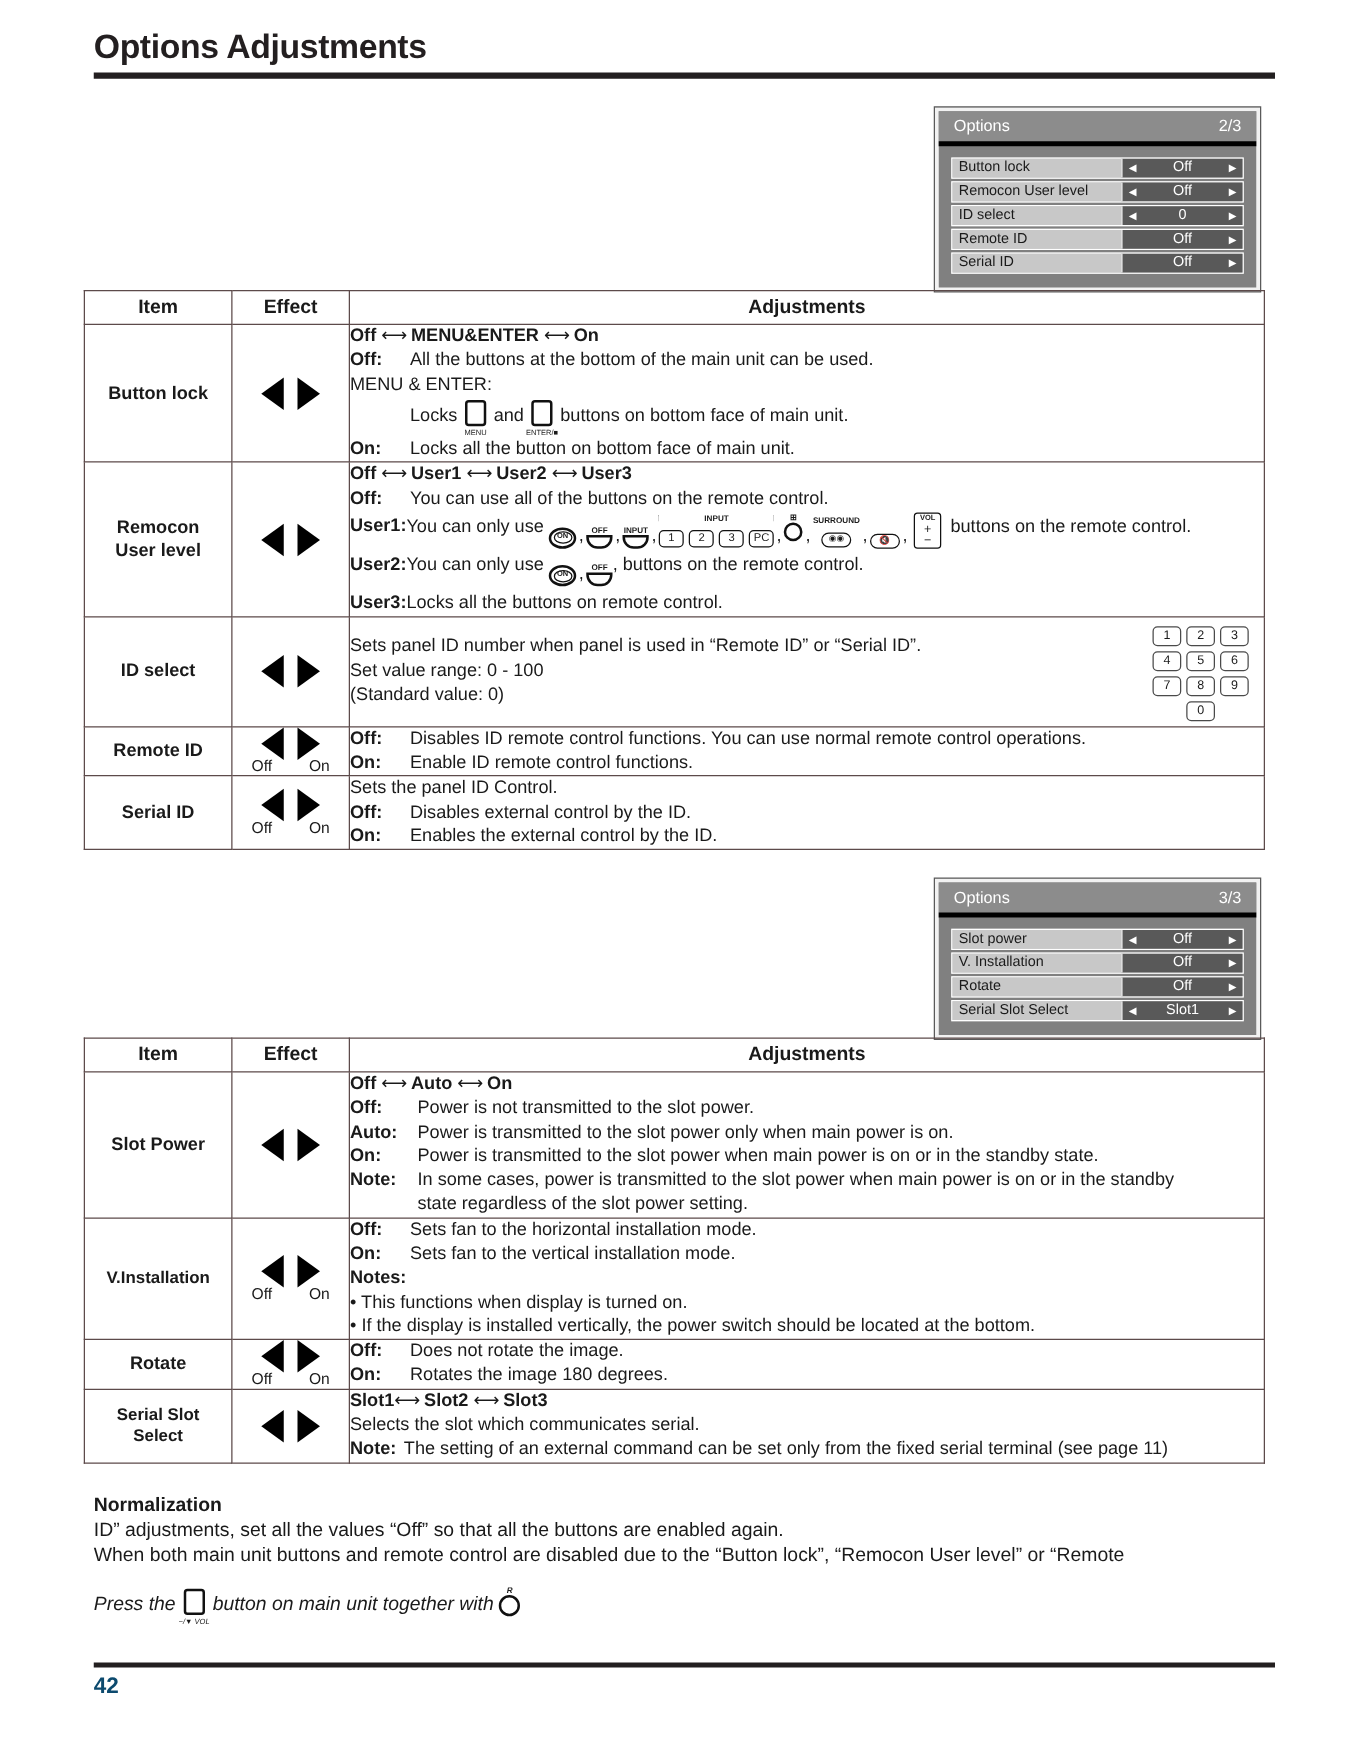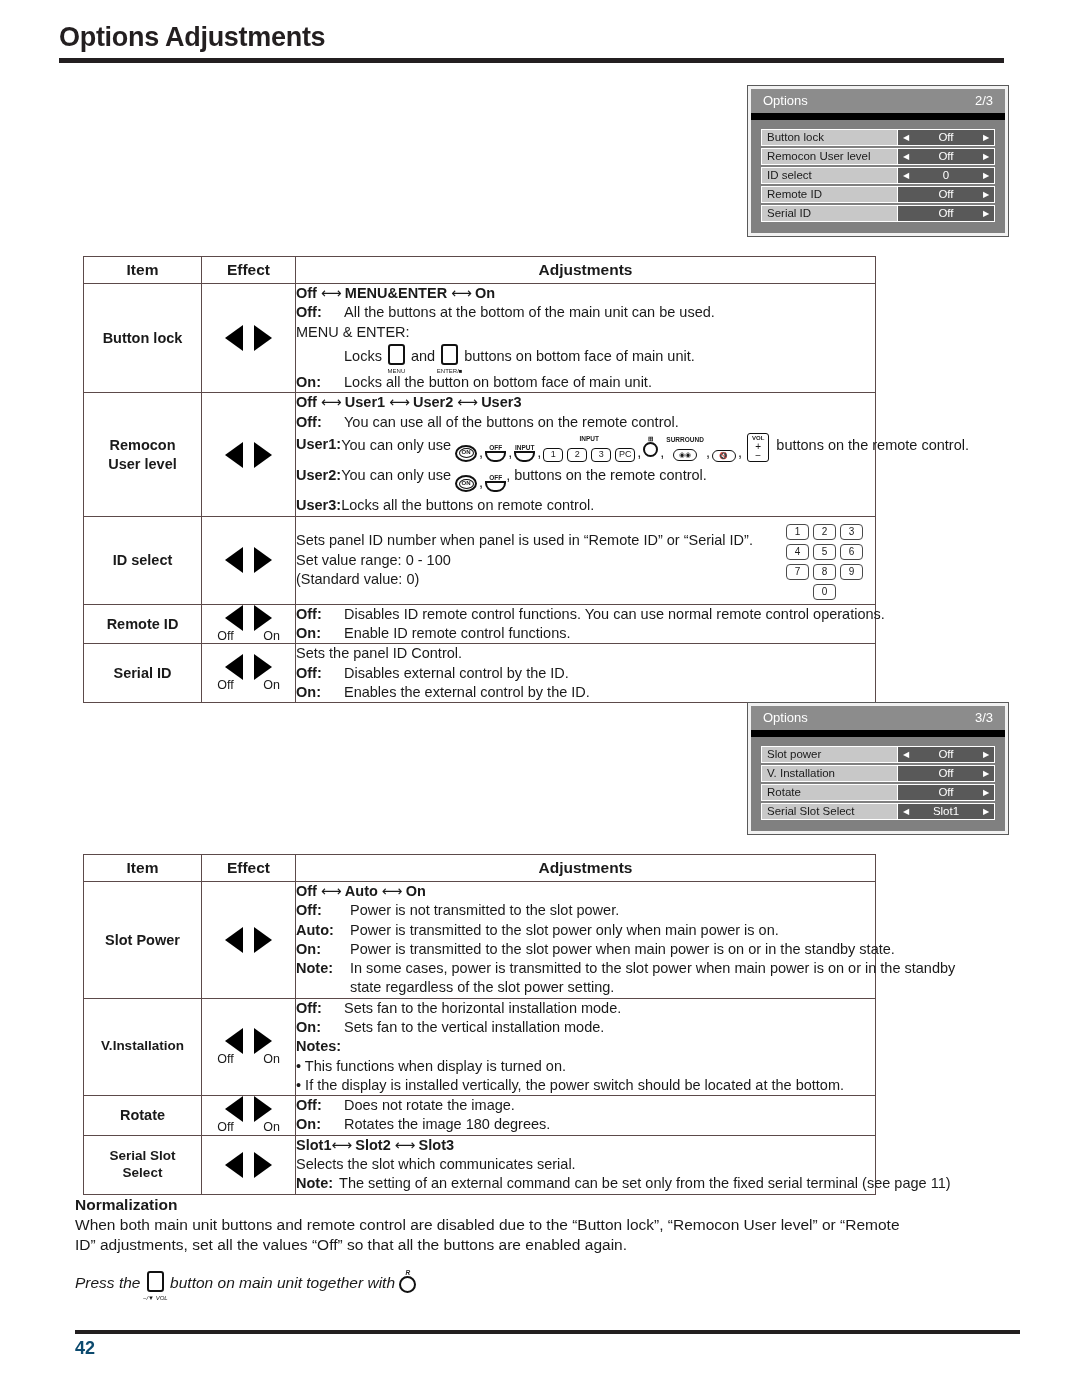--- a/index.html
+++ b/index.html
@@ -7,38 +7,38 @@
   body {
     width:1080px; height:1397px;
     background:#ffffff;
     font-family:"Liberation Sans", sans-serif;
     color:#1a1a1a;
     position:relative;
     overflow:hidden;
   }
 
   
-  .page-header { position:absolute; left:59px; top:22px; width:945px; }
+  .page-header { position:absolute; left:75px; top:22px; width:945px; }
   .page-title { font-size:27px; font-weight:bold; letter-spacing:-0.3px; color:#231f20; }
   .title-rule { margin-top:5px; height:5px; background:#231f20; }
 
   
   .osd {
     position:absolute;
     width:260px;
     background:#808080;
     border:3px solid #f2f2f2;
     outline:1px solid #5a5a5a;
     padding:0 0 9px 0;
     box-shadow:0 0 0 1px #ffffff;
   }
   .osd-title {
     display:flex; justify-content:space-between; align-items:center;
     background:#8c8c8c;
-    border-bottom:7px solid #000000;
+    border-bottom:4px solid #000000;
     color:#ffffff;
     font-size:13px;
     padding:4px 12px 5px 12px;
   }
   .osd-body { padding:9px 10px 0 10px; }
   .osd-row {
     display:flex; align-items:stretch;
     height:17px;
     margin-bottom:2px;
     border:1px solid #ffffff;
@@ -67,25 +67,24 @@
   .osd-value .v { flex:1 1 auto; text-align:center; }
   .osd-arrow { font-size:8px; line-height:1; color:#ffffff; width:8px; text-align:center; }
   .osd-arrow.hidden { visibility:hidden; }
 
   #osd-2of3 { left:748px; top:86px; }
   #osd-3of3 { left:748px; top:703px; }
 
   
   .tbl {
     position:absolute;
-    left:83px;
-    width:793px;
+    left:67px;
+    width:945px;
     border-collapse:collapse;
     table-layout:fixed;
-    margin-top:24px;
   }
   .tbl td, .tbl th {
     border:1px solid #5c4a4a;
     vertical-align:middle;
     padding:0;
   }
   .tbl th {
     font-size:15.5px;
     font-weight:bold;
     text-align:center;
@@ -643,22 +642,22 @@
       <span class="ln">
         <span class="lbl" style="margin-right:6px;">Note:</span><span>The setting of an external command can be set only from the fixed serial terminal (see page 11)</span>
       </span>
     </td>
   </tr>
 </tbody>
   </table>
 
 <div class="norm" style="top:1196px;">
   <div class="norm-title">Normalization</div>
+  <p>ID” adjustments, set all the values “Off” so that all the buttons are enabled again.</p>
   <p>When both main unit buttons and remote control are disabled due to the “Button lock”, “Remocon User level” or “Remote</p>
-  <p>ID” adjustments, set all the values “Off” so that all the buttons are enabled again.</p>
   <div class="gap"></div>
   <p style="white-space:nowrap;font-style:italic;">
     <span>Press the</span>
     <span class="btnbox"><span class="btncap">−/▼ VOL</span></span>
     <span>button on main unit together with</span>
     <span class="rc-pill-wrap" style="vertical-align:-5px;">
       <span class="rc-cap">R</span>
       <span class="rc-circle" style="width:17px;height:17px;"></span>
     </span>
   </p>

